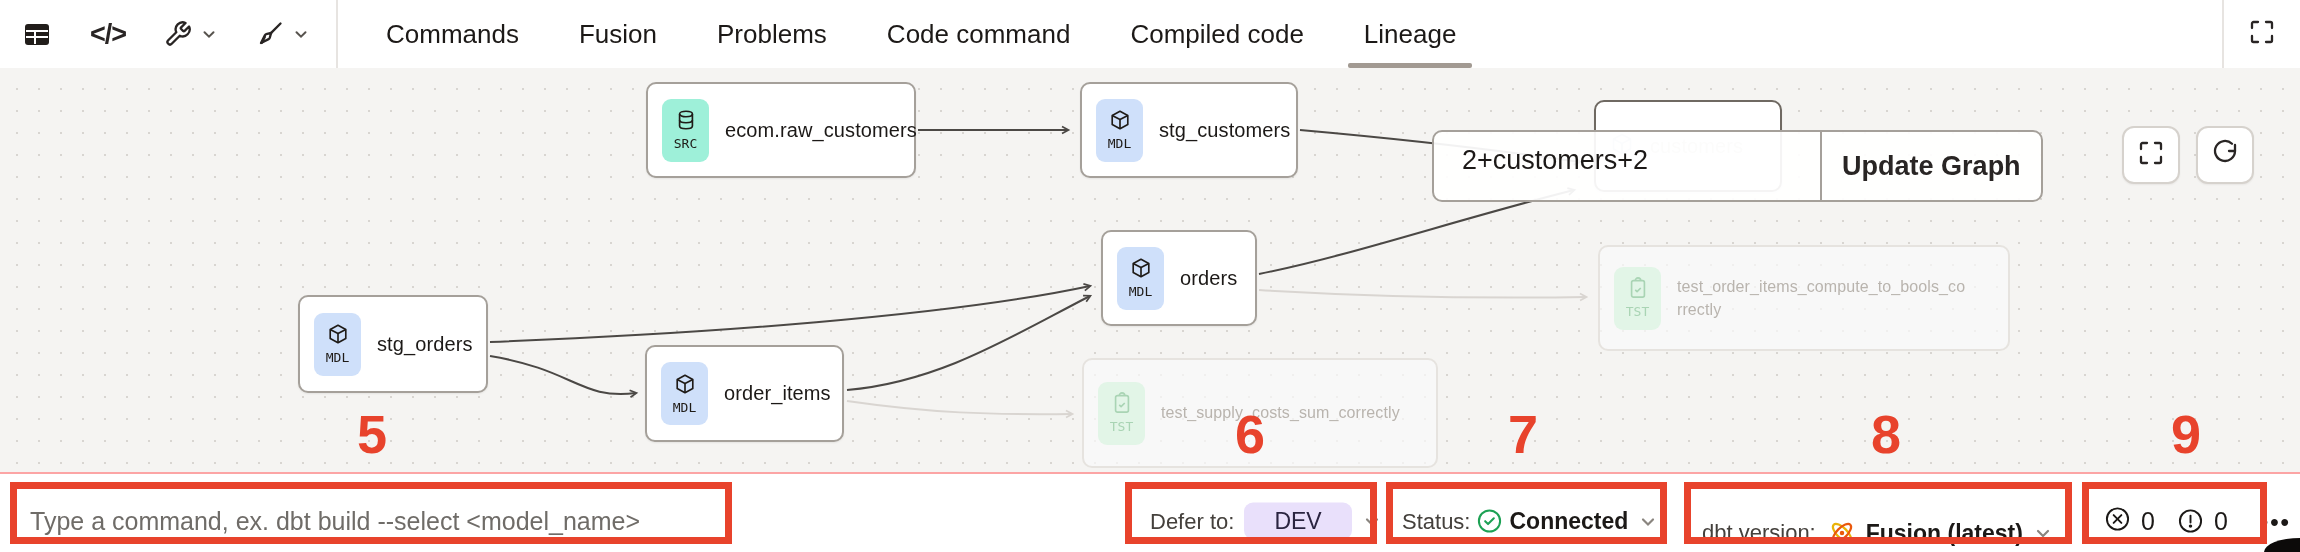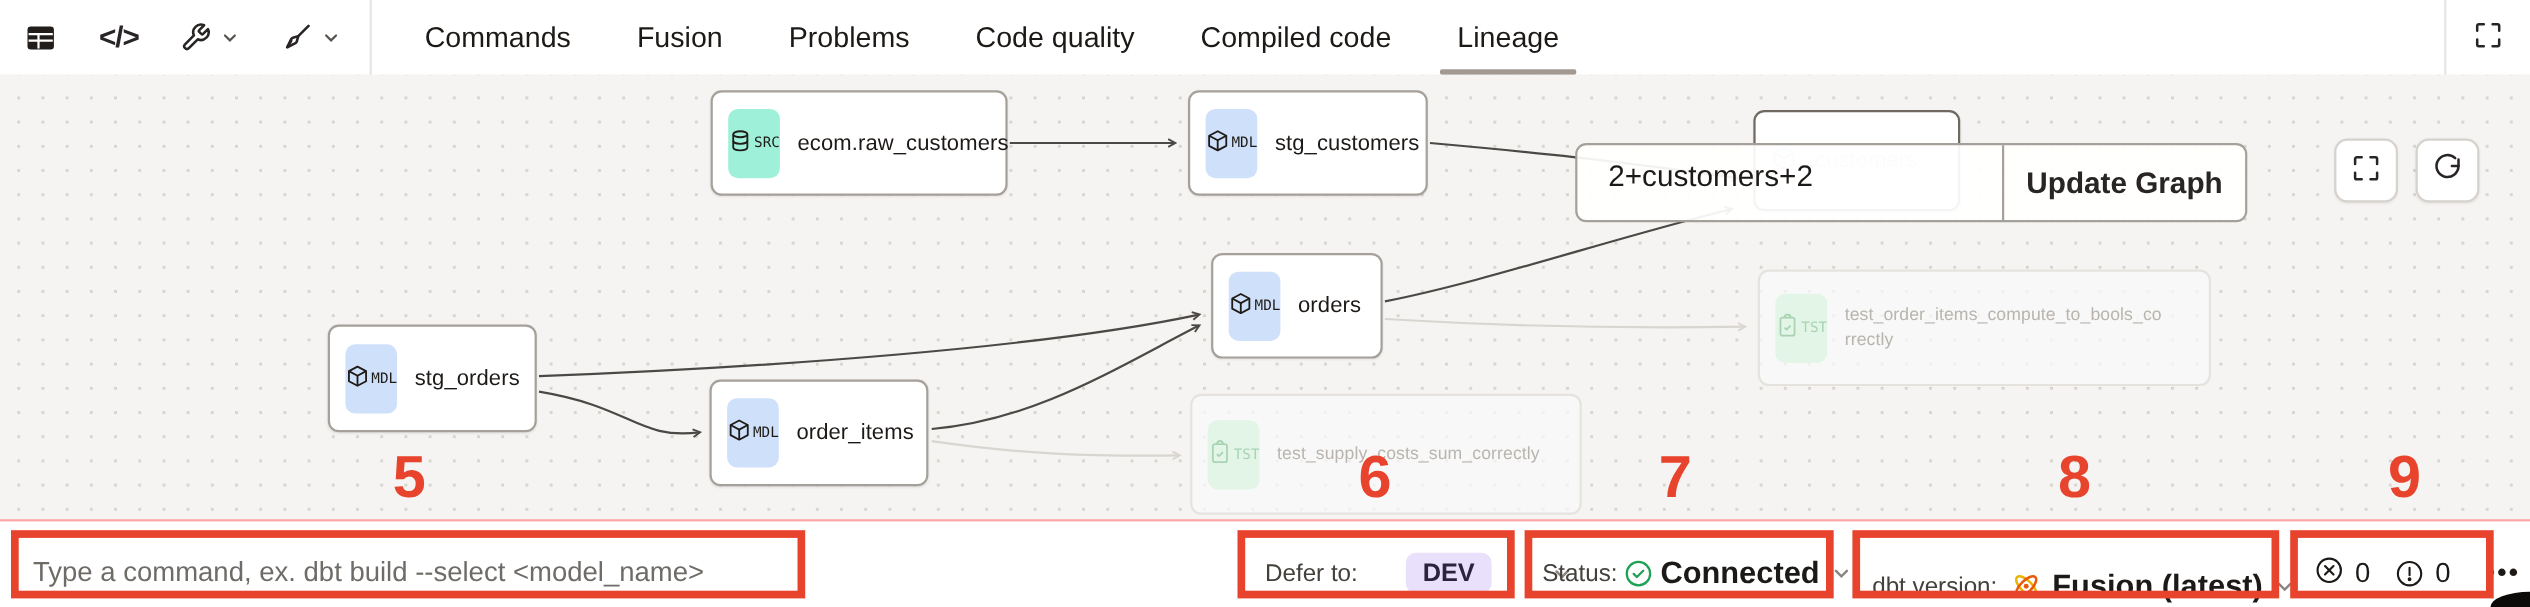--- a/index.html
+++ b/index.html
@@ -32,21 +32,21 @@
   }
   .edges{position:absolute;left:0;top:0;z-index:1;}
   .node{
     position:absolute;z-index:2;background:#ffffff;
     border:2px solid #a5a09a;border-radius:10px;
     display:flex;align-items:center;gap:16px;padding-left:14px;box-sizing:border-box;
     box-shadow:0 1px 2px rgba(28,25,23,.07);
   }
   .badge{
     width:47px;height:63px;border-radius:9px;flex:0 0 auto;
-    display:flex;flex-direction:row;align-items:center;justify-content:space-between;gap:1px;
+    display:flex;flex-direction:column;align-items:center;justify-content:center;gap:1px;
   }
   .badge-label{font-family:"DejaVu Sans Mono",monospace;font-size:13px;font-weight:500;color:#1f1b17;}
   .node-label{font-size:20px;color:#1c1917;letter-spacing:.1px;}
   .badge-src{background:#9ef0d9;}
   .badge-mdl{background:#cfe0fa;}
   .n-raw{left:646px;top:14px;width:270px;height:96px;}
   .n-stgc{left:1080px;top:14px;width:218px;height:96px;}
   .n-cust{left:1594px;top:32px;width:188px;height:92px;border-color:#6f6962;}
   .n-orders{left:1101px;top:162px;width:156px;height:96px;}
   .n-torder{left:1598px;top:177px;width:412px;height:106px;}
@@ -88,24 +88,24 @@
     background:#ffffff;border-top:2px solid #fca5a5;box-sizing:border-box;
   }
   .cmd-input{
     position:absolute;left:28px;top:50%;transform:translateY(-50%);width:690px;
     border:none;outline:none;background:transparent;
     font-family:"Liberation Sans",sans-serif;font-size:25px;color:#44403c;
   }
   .cmd-input::placeholder{color:#6f6c68;opacity:1;}
   .sb-group{position:absolute;top:50%;transform:translateY(-50%);display:flex;align-items:center;white-space:nowrap;}
   .sb-label{font-size:22px;color:#44403c;}
-  .sb-value{font-size:28px;font-weight:600;color:#1c1917;}
-  .pill{background:#e9e0fb;color:#2a2440;border-radius:9px;padding:5px 15px;font-weight:700;font-size:23px;margin-left:0;}
+  .sb-value{font-size:23px;font-weight:600;color:#1c1917;}
+  .pill{background:#e9e0fb;color:#2a2440;border-radius:9px;padding:5px 30px;font-weight:400;font-size:23px;margin-left:10px;}
   .chev{margin-left:10px;display:flex;align-items:center;}
-  .g-defer{left:1150px;gap:44px;}
+  .g-defer{left:1150px;}
   .g-status{left:1402px;}
   .g-version{left:1702px;margin-top:12px;}
   .g-counts{left:2104px;gap:10px;}
   .count-num{font-size:25px;font-weight:500;color:#1c1917;}
   .dots{font-size:24px;letter-spacing:2px;color:#1c1917;margin-left:22px;font-weight:700;}
   
   .ann-box{position:absolute;border:7px solid #e8432c;box-sizing:border-box;z-index:8;pointer-events:none;}
   .ab5{left:10px;top:482px;width:722px;height:62px;}
   .ab6{left:1125px;top:482px;width:252px;height:62px;}
   .ab7{left:1386px;top:482px;width:281px;height:62px;}
@@ -175,21 +175,21 @@
     <div class="tab">
         <span>Commands</span>
       </div>
     <div class="tab">
         <span>Fusion</span>
       </div>
     <div class="tab">
         <span>Problems</span>
       </div>
     <div class="tab">
-        <span>Code quality</span>
+        <span>Code command</span>
       </div>
     <div class="tab">
         <span>Compiled code</span>
       </div>
     <div class="tab active">
         <span>Lineage</span>
       </div>
   </div>
   <div class="topbar-right">
     <div class="vdiv"></div>

